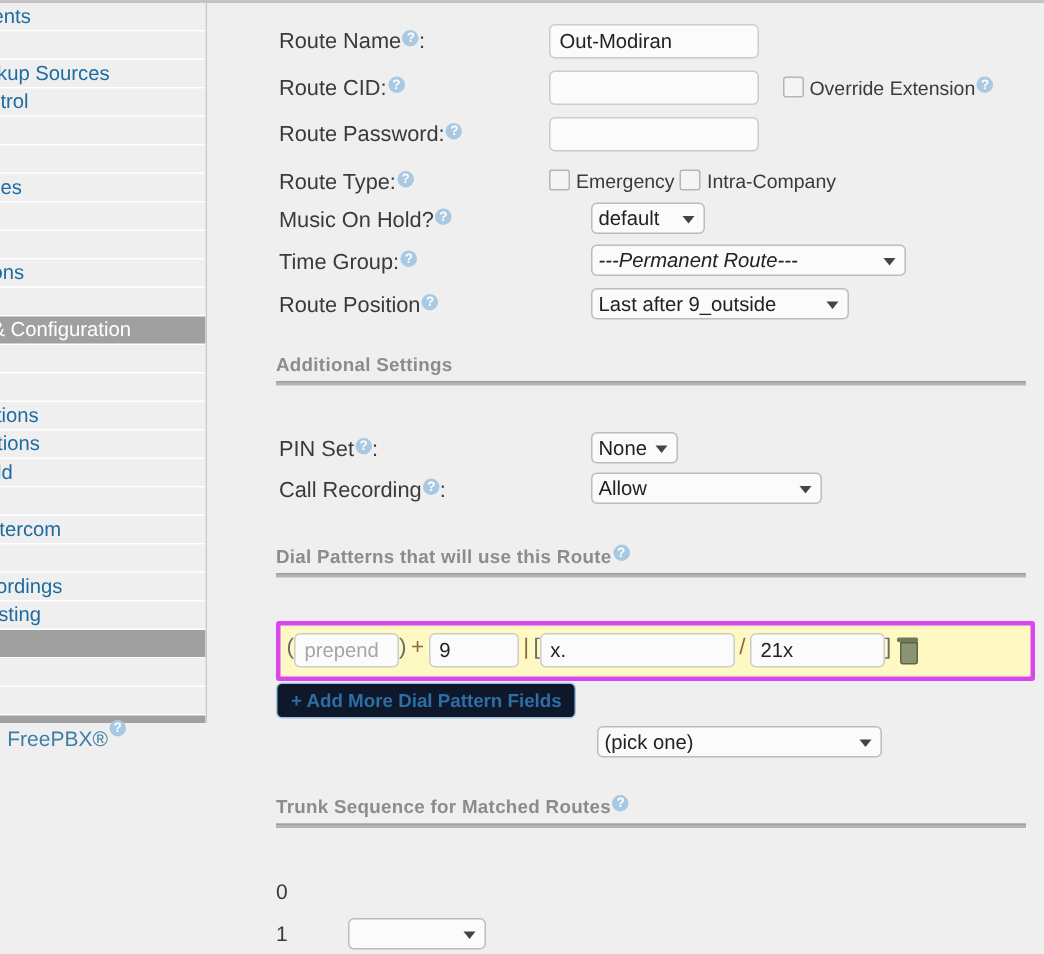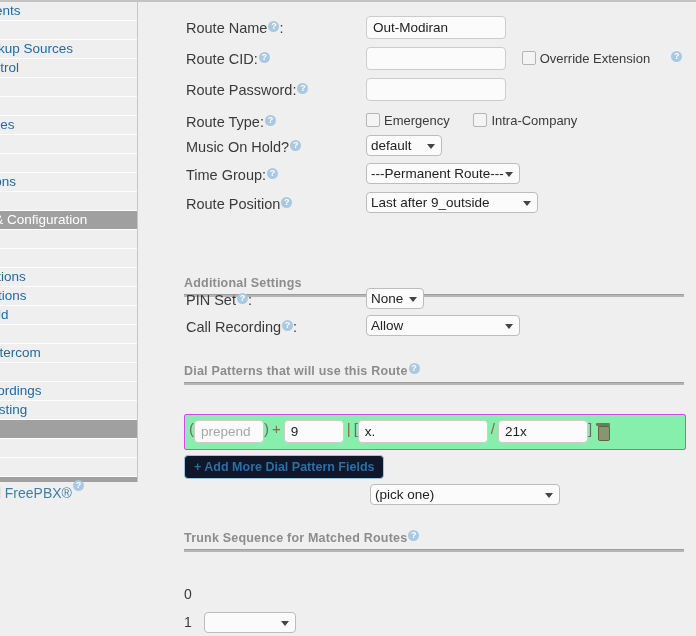--- a/index.html
+++ b/index.html
@@ -155,20 +155,21 @@
     border-radius: 4px;
     padding: 2px 4px;
     box-sizing: border-box;
     outline: none;
     -webkit-appearance: none;
     appearance: none;
   }
   .selwrap {
     position: relative;
     display: inline-block;
+    margin-left: 28px;
   }
   .selwrap .arrow {
     position: absolute;
     right: 7px;
     top: 50%;
     margin-top: -2px;
     width: 0; height: 0;
     border-left: 4px solid transparent;
     border-right: 4px solid transparent;
     border-top: 5px solid #444;
@@ -185,21 +186,21 @@
     height: 12px;
     border: 1px solid #b5b5b5;
     background: #f4f4f4;
     border-radius: 2px;
     vertical-align: -2px;
     margin-right: 4px;
   }
   .cbx-label {
     font-size: 13px;
     color: #3a3a3a;
-    margin-right: 20px;
+    margin-right: 0;
     white-space: nowrap;
   }
 
   
   .section {
     position: absolute;
     left: 46px;
     width: 500px;
   }
   .section-title {
@@ -216,22 +217,22 @@
     border-top: 1px solid #9e9e9e;
   }
 
   
   .dp-box {
     position: absolute;
     left: 46px;
     top: 412px;
     width: 500px;
     height: 34px;
-    border: 1px solid #d946ef;
-    background: #86efac;
+    border: 3px solid #d946ef;
+    background: #fef9c3;
     border-radius: 2px;
   }
   .dp-inner {
     position: absolute;
     left: 4px;
     top: 5px;
     white-space: nowrap;
     font-size: 14px;
     color: #7a5c3a;
   }
@@ -387,21 +388,21 @@
         </span>
       </div>
     </div>
 
     <div class="row" style="top:161px;">
       <div class="lbl">
         <span>Time Group:</span><span class="helpico">?</span>
       </div>
       <div class="ctl">
         <span class="selwrap">
-          <select style="width:154px;">
+          <select style="width:210px;font-style:italic;">
             <option>---Permanent Route---</option>
           </select>
           <span class="arrow"></span>
         </span>
       </div>
     </div>
 
     <div class="row" style="top:190px;">
       <div class="lbl">
         <span>Route Position</span><span class="helpico">?</span>
@@ -409,21 +410,21 @@
       <div class="ctl">
         <span class="selwrap">
           <select style="width:172px;">
             <option>Last after 9_outside</option>
           </select>
           <span class="arrow"></span>
         </span>
       </div>
     </div>
 
-    <div class="section" style="top:234px;margin-top:40px;">
+    <div class="section" style="top:234px;">
       <div class="section-title">Additional Settings</div>
       <div class="section-rule"></div>
     </div>
 
     <div class="row" style="top:313px;">
       <div class="lbl">
         <span>Call Recording</span><span class="helpico">?</span><span>:</span>
       </div>
       <div class="ctl">
         <span class="selwrap">

